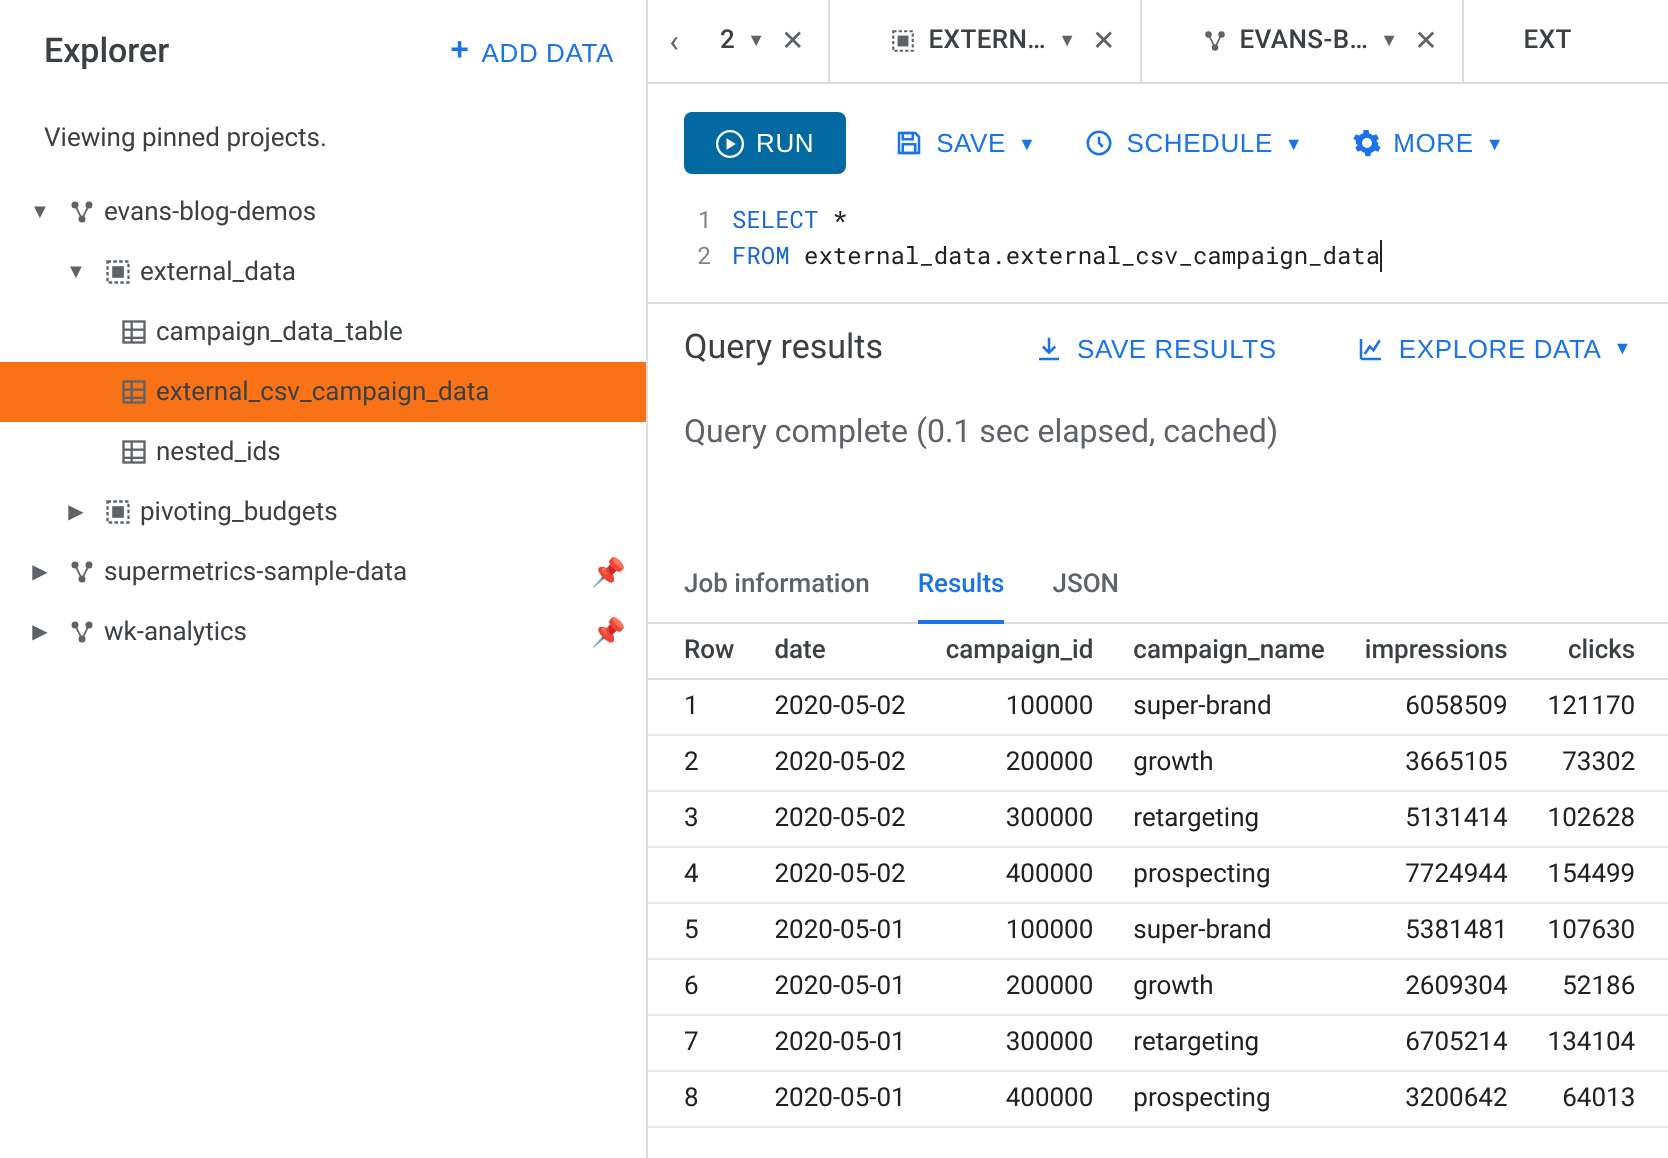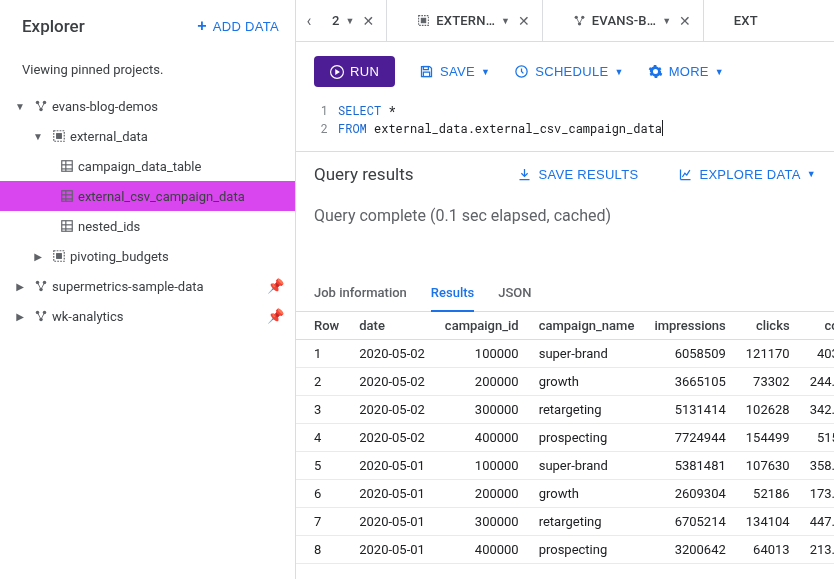--- a/index.html
+++ b/index.html
@@ -1,31 +1,31 @@
 <!DOCTYPE html>
 <html><head>
 <meta charset="utf-8">
 <style>
 * { box-sizing: border-box; margin: 0; padding: 0; }
 body { font-family: 'Google Sans', Roboto, Arial, sans-serif; font-size: 13px; color: #202124; background: #fff; width: 834px; height: 579px; overflow: hidden; }
 .app { display: flex; height: 100%; }
 
 
-.sidebar { width: 296px; border-right: 1px solid #dadce0; display: flex; flex-direction: column; }
+.sidebar { width: 324px; border-right: 1px solid #dadce0; display: flex; flex-direction: column; }
 .sidebar-header { display: flex; align-items: center; justify-content: space-between; padding: 16px 16px 12px 22px; }
 .sidebar-title { font-size: 17px; font-weight: 500; color: #3c4043; }
 .add-data-btn { display: flex; align-items: center; gap: 6px; color: #1a73e8; font-weight: 500; font-size: 13px; letter-spacing: 0.3px; background: none; border: none; cursor: pointer; }
 .search-wrap { padding: 12px 20px 4px 20px; }
 .search-box { display: flex; align-items: center; border: 1px solid #dadce0; border-radius: 4px; padding: 7px 10px; gap: 8px; }
 .search-box input { border: none; outline: none; flex: 1; font-size: 13px; color: #5f6368; }
 .search-help { width: 18px; height: 18px; border-radius: 50%; background: #202124; color: #fff; font-size: 12px; font-weight: bold; display: flex; align-items: center; justify-content: center; }
 .pinned-note { padding: 14px 22px 10px 22px; font-size: 13px; color: #3c4043; }
 .tree { padding: 4px 0; overflow-y: auto; flex: 1; }
 .tree-row { display: flex; align-items: center; height: 30px; padding-right: 10px; cursor: pointer; }
-.tree-row.selected { background: #d946ef; }
+.tree-row.selected { background: #f97316; }
 .tree-toggle { width: 20px; display: flex; justify-content: center; color: #5f6368; font-size: 10px; }
 .tree-icon { width: 22px; display: flex; justify-content: center; align-items: center; color: #5f6368; }
 .tree-label { font-size: 13px; color: #3c4043; flex: 1; white-space: nowrap; overflow: hidden; text-overflow: ellipsis; }
 .pin-icon { color: #1a73e8; font-size: 14px; }
 .depth-0 { padding-left: 10px; }
 .depth-1 { padding-left: 28px; }
 .depth-2 { padding-left: 56px; }
 
 
 .main { flex: 1; display: flex; flex-direction: column; overflow: hidden; }
@@ -34,21 +34,21 @@
 .tabs { display: flex; align-items: center; height: 42px; border-bottom: 1px solid #dadce0; overflow: hidden; }
 .tab-nav { width: 26px; display: flex; justify-content: center; color: #5f6368; font-size: 16px; cursor: pointer; }
 .tab { display: flex; align-items: center; gap: 6px; padding: 0 10px; height: 100%; font-size: 13px; color: #3c4043; border-right: 1px solid #dadce0; }
 .tab-icon { color: #5f6368; display: flex; }
 .tab-label { max-width: 70px; white-space: nowrap; overflow: hidden; text-overflow: ellipsis; font-weight: 500; letter-spacing: 0.2px; }
 .tab-close { font-size: 14px; color: #5f6368; cursor: pointer; padding: 0 2px; }
 .tab-dd { color: #5f6368; font-size: 9px; cursor: pointer; }
 
 
 .toolbar { display: flex; align-items: center; gap: 24px; padding: 14px 18px; }
-.run-btn { display: flex; align-items: center; gap: 6px; background: #4c1d95; color: #fff; border: none; border-radius: 4px; padding: 8px 16px; font-weight: 500; font-size: 13px; cursor: pointer; letter-spacing: 0.3px; }
+.run-btn { display: flex; align-items: center; gap: 6px; background: #0369a1; color: #fff; border: none; border-radius: 4px; padding: 8px 16px; font-weight: 500; font-size: 13px; cursor: pointer; letter-spacing: 0.3px; }
 .tb-btn { display: flex; align-items: center; gap: 6px; color: #1a73e8; font-weight: 500; font-size: 13px; background: none; border: none; cursor: pointer; letter-spacing: 0.3px; }
 .tb-dd { font-size: 9px; color: #1a73e8; }
 
 
 .editor { display: flex; font-family: 'Roboto Mono', Menlo, monospace; font-size: 12px; padding-bottom: 14px; min-height: 40px; }
 .gutter { width: 42px; text-align: right; color: #80868b; padding-right: 10px; line-height: 18px; }
 .code { line-height: 18px; }
 .kw { color: #1967d2; }
 .cursor { border-right: 1px solid #202124; }
 

